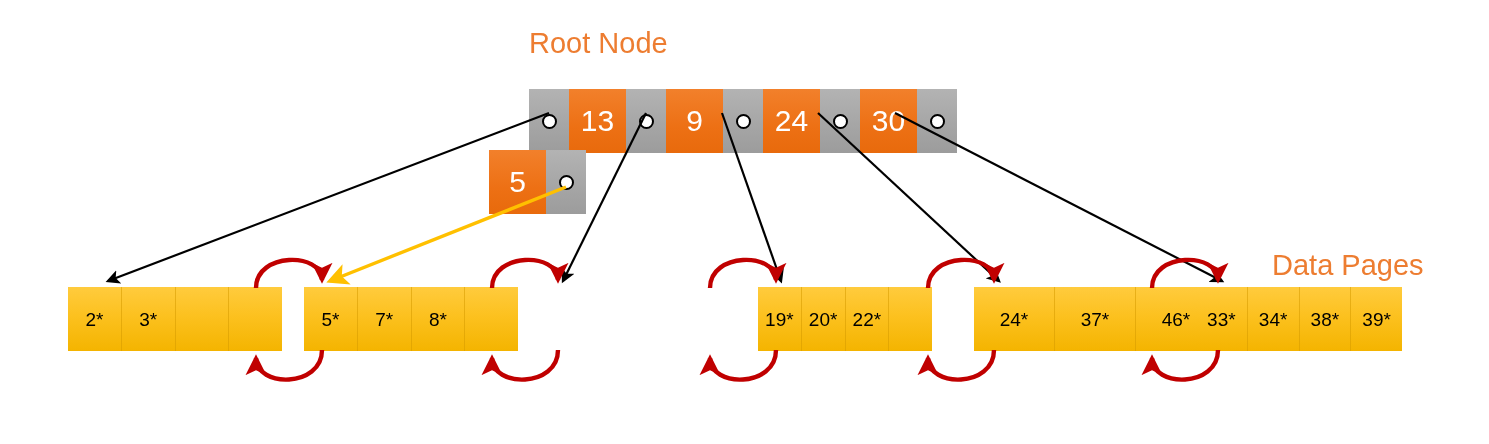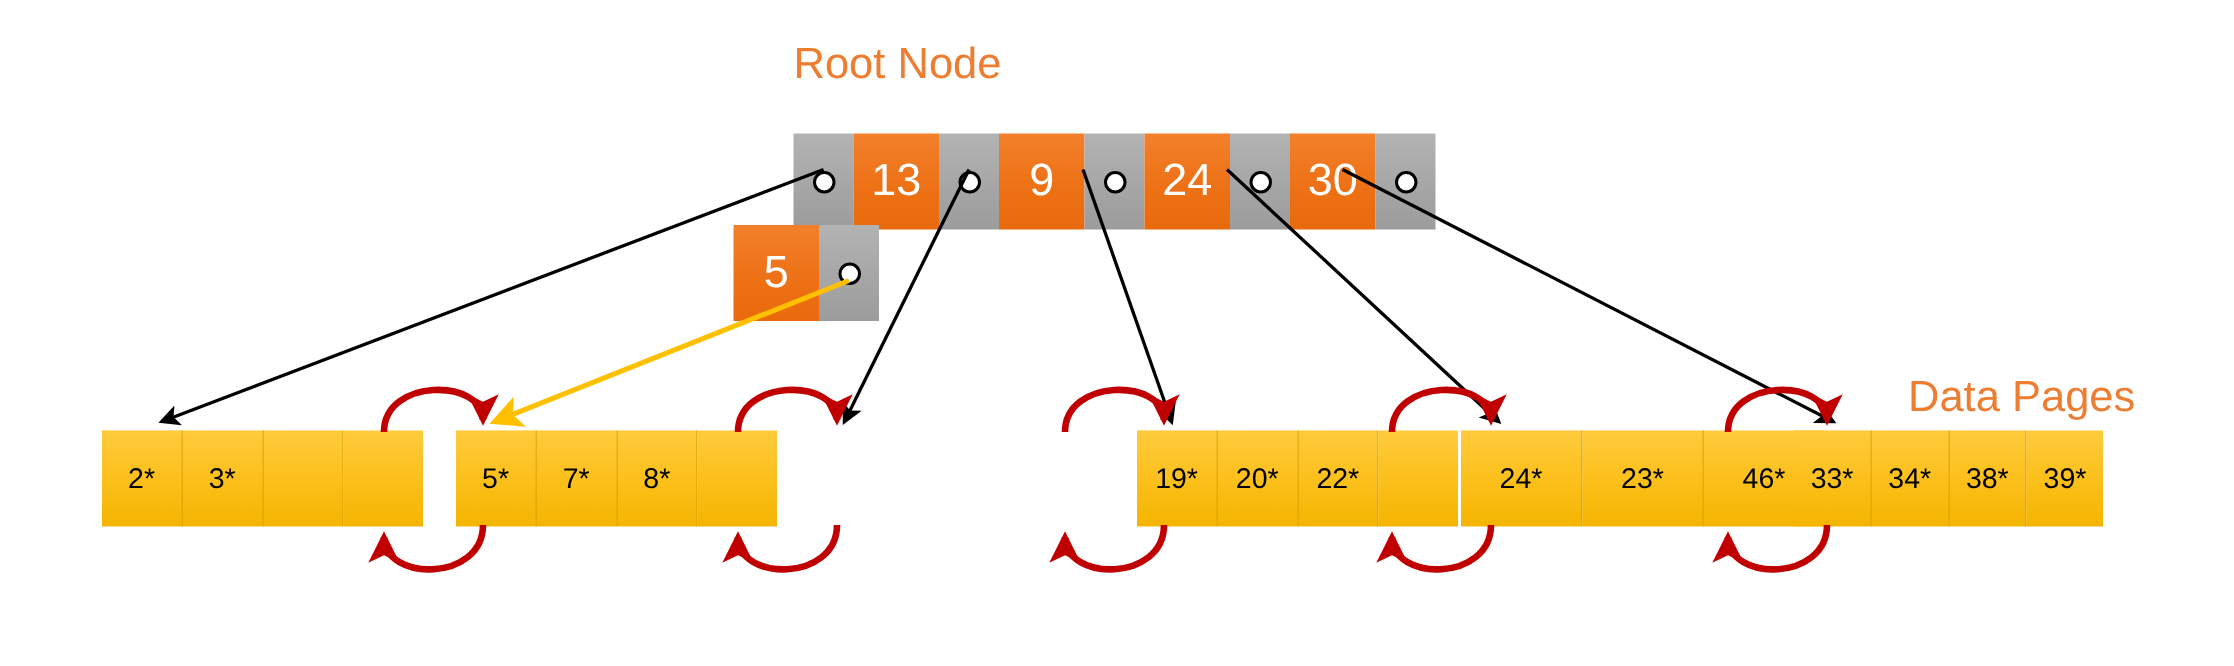--- a/index.html
+++ b/index.html
@@ -127,30 +127,30 @@
   </div>
 
   <div class="data-page" id="page-2" style="left:304px;width:214px;">
     <div class="slot">5*</div>
     <div class="slot">7*</div>
     <div class="slot">8*</div>
     <div class="slot"></div>
   </div>
 
 
-  <div class="data-page" id="page-4" style="left:758px;width:214px;border-radius:24px;">
+  <div class="data-page" id="page-4" style="left:758px;width:174px;border-radius:24px;">
     <div class="slot">19*</div>
     <div class="slot">20*</div>
     <div class="slot">22*</div>
     <div class="slot"></div>
   </div>
 
   <div class="data-page" id="page-5" style="left:974px;width:242px;">
     <div class="slot">24*</div>
-    <div class="slot">23*</div>
+    <div class="slot">37*</div>
     <div class="slot">46*</div>
   </div>
 
   <div class="data-page" id="page-6" style="left:1196px;width:206px;">
     <div class="slot">33*</div>
     <div class="slot">34*</div>
     <div class="slot">38*</div>
     <div class="slot">39*</div>
   </div>
 

